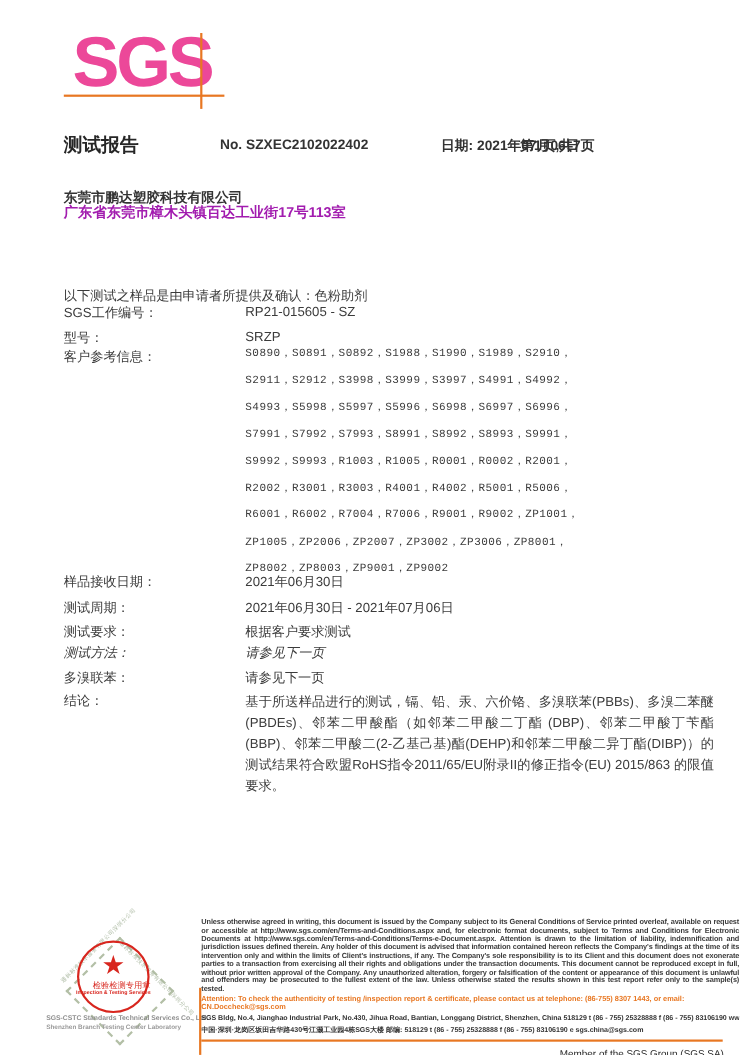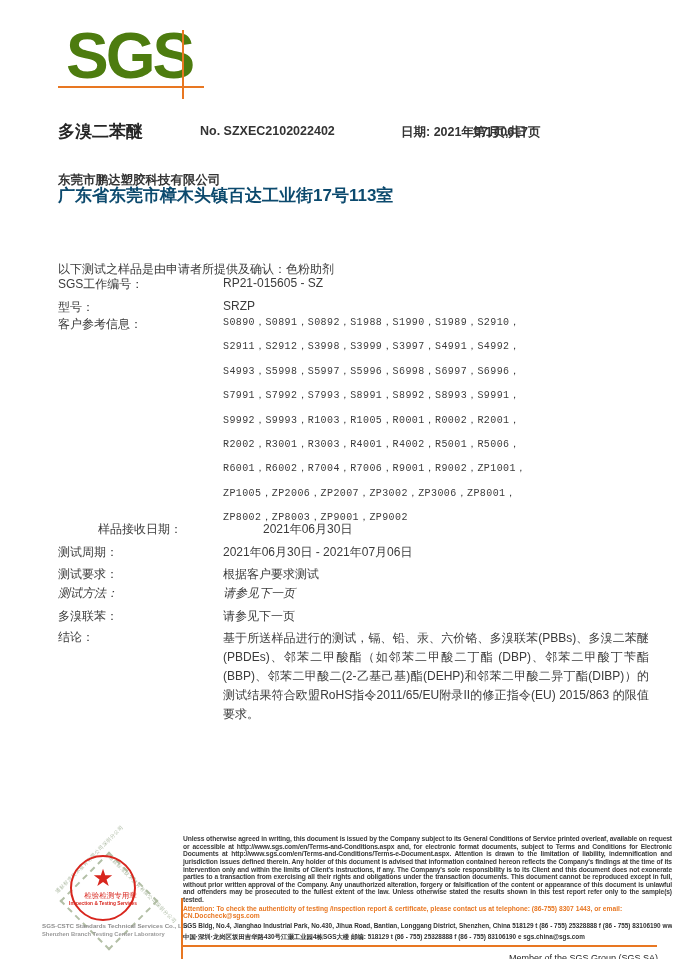--- a/index.html
+++ b/index.html
@@ -3,40 +3,40 @@
 <meta charset="utf-8">
 <style>
   * { margin:0; padding:0; box-sizing:border-box; }
   html,body { background:#ffffff; }
   body { font-family:"Liberation Sans","DejaVu Sans",sans-serif; color:#3b3b3b; }
   .page { position:relative; width:677px; height:959px; background:#fff; overflow:hidden; }
   .abs { position:absolute; }
 
   
   .logo { left:66px; top:24px; font-size:64px; font-weight:800; letter-spacing:-3px;
-          color:#4d7c0f; font-family:"Liberation Sans",sans-serif; line-height:1; }
+          color:#ec4899; font-family:"Liberation Sans",sans-serif; line-height:1; }
   .mark-h-top { left:58px; top:86px; width:146px; height:2px; background:#e87722; }
   .mark-v-top { left:182px; top:30px; width:2px; height:69px; background:#e87722; }
 
   .title { left:58px; top:120px; font-size:17px; font-weight:700; color:#262626; }
   .report-no { left:200px; top:124px; font-size:12.5px; font-weight:600; color:#333; }
   .date { left:365px; top:124px; font-size:12.5px; font-weight:600; color:#333;margin-left:36px; }
   .page-info { left:473px; top:124px; font-size:12.5px; font-weight:600; color:#333; }
 
   .company-name { left:58px; top:156px; font-size:12.5px; font-weight:600; color:#343434;margin-top:16px; }
-  .company-addr { left:58px; top:184px; font-size:17px; font-weight:600; color:#0c4a6e; }
+  .company-addr { left:58px; top:184px; font-size:13px; font-weight:600; color:#a21caf; }
 
   
   .statement { left:58px; top:251px; font-size:12px; font-weight:500;margin-top:10px; }
   .f-label { left:58px; font-size:12px; font-weight:500; }
   .f-value { left:223px; font-size:12px; font-weight:500; }
   .t-job { top:276px; } .t-model { top:299px; } .t-ref { top:316px; }
   .ref-lines { left:223px; top:311px; width:440px; font-size:10px; font-weight:500;font-family:Liberation Mono, monospace; }
   .ref-lines div { line-height:24.4px; letter-spacing:0.4px; }
-  .t-received { top:521px;margin-left:40px; } .t-period { top:544px; } .t-require { top:566px; }
+  .t-received { top:521px; } .t-period { top:544px; } .t-require { top:566px; }
   .t-method { top:585px;font-style:italic; } .t-result { top:608px; } .t-conclusion { top:629px; }
   .conclusion-value { left:223px; top:629px; width:426px; font-size:12px;
                       line-height:19px; font-weight:500; text-align:justify; }
 
   
   .footer-text { left:183px; top:835px; width:489px; }
   .disclaimer { font-size:6.7px; line-height:1.14; font-weight:700; color:#3c3c3c;
                 text-align:justify; letter-spacing:-0.1px; }
   .attention { font-size:6.7px; line-height:1.15; font-weight:700; color:#e87722; margin-top:1px; }
   .addr { font-size:6.4px; line-height:1.4; font-weight:600; color:#333; margin-top:2px;
@@ -67,21 +67,21 @@
 </style>
 </head>
 <body>
 
 <div class="page">
 
   <div class="abs logo">SGS</div>
   <div class="abs mark-h-top"></div>
   <div class="abs mark-v-top"></div>
 
-  <div class="abs title">多溴二苯醚</div>
+  <div class="abs title">测试报告</div>
   <div class="abs report-no">No. SZXEC2102022402</div>
   <div class="abs date">日期: 2021年07月06日</div>
   <div class="abs page-info">第1页,共7页</div>
 
   <div class="abs company-name">东莞市鹏达塑胶科技有限公司</div>
   <div class="abs company-addr">广东省东莞市樟木头镇百达工业街17号113室</div>
 
   <div class="abs statement">以下测试之样品是由申请者所提供及确认：色粉助剂</div>
 
   <div class="abs f-label t-job">SGS工作编号：</div>

